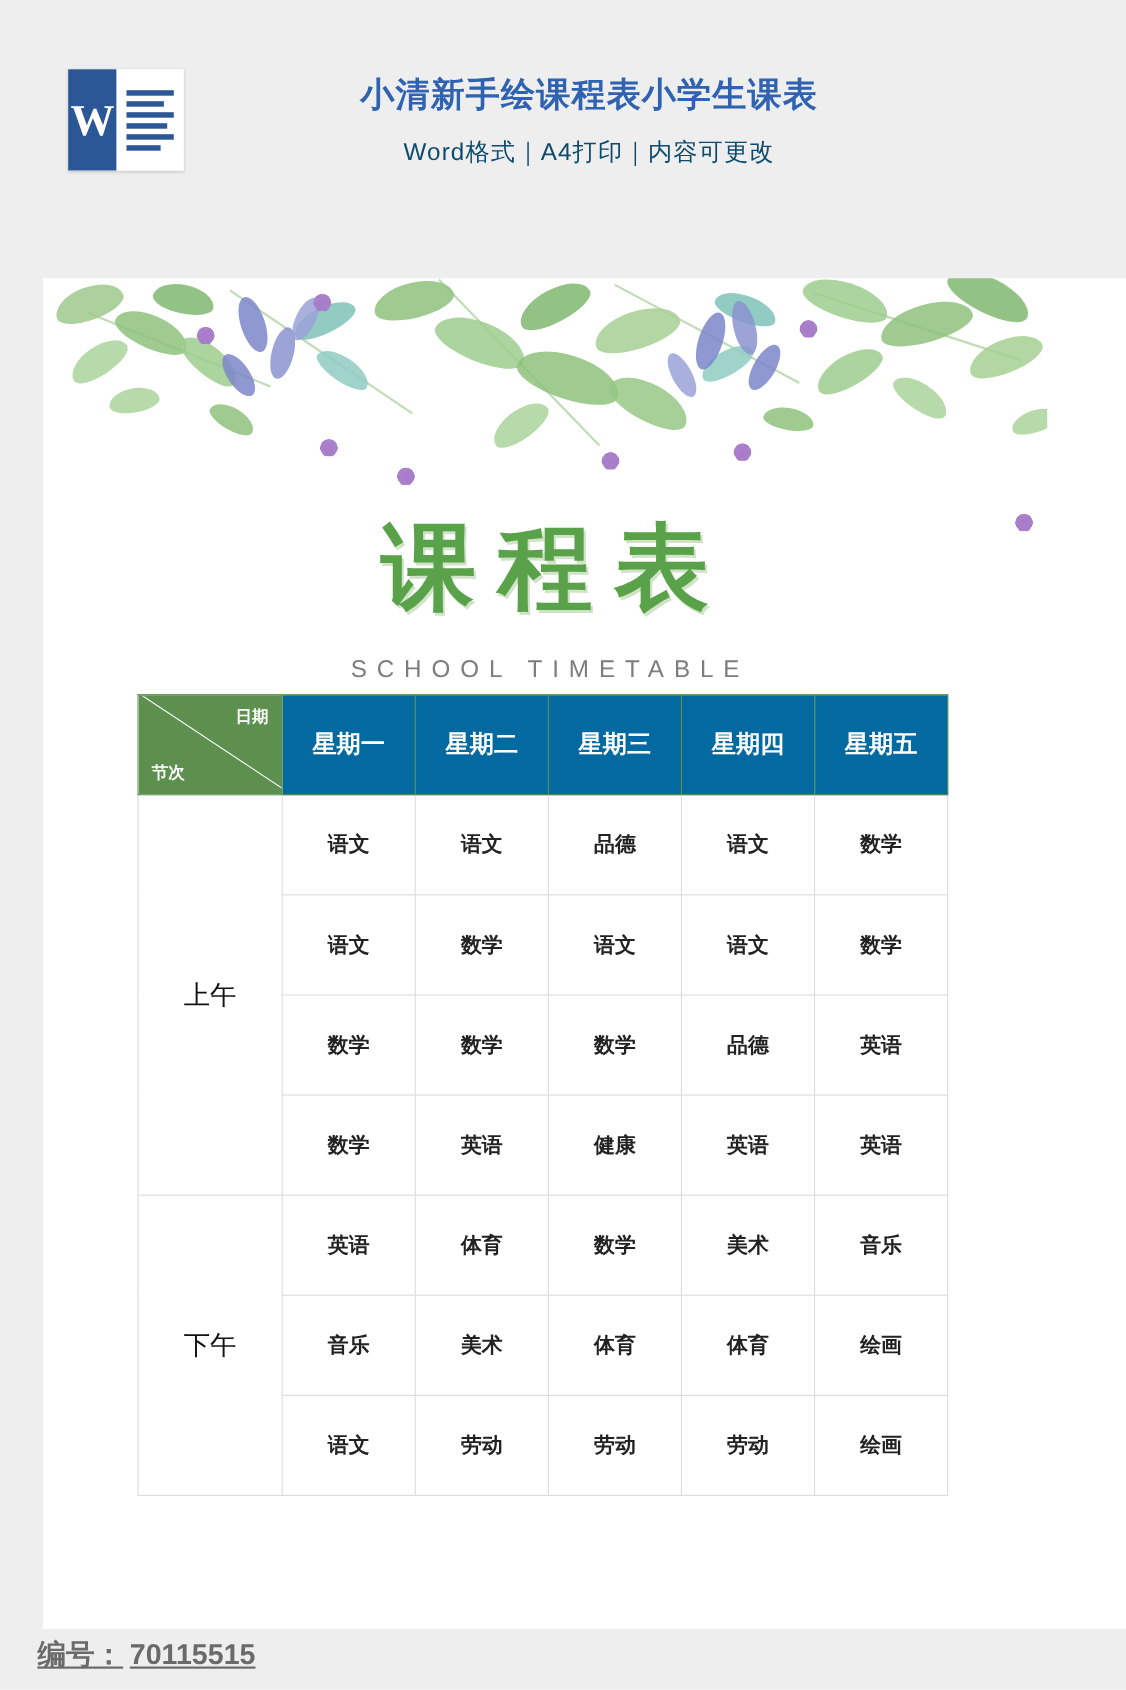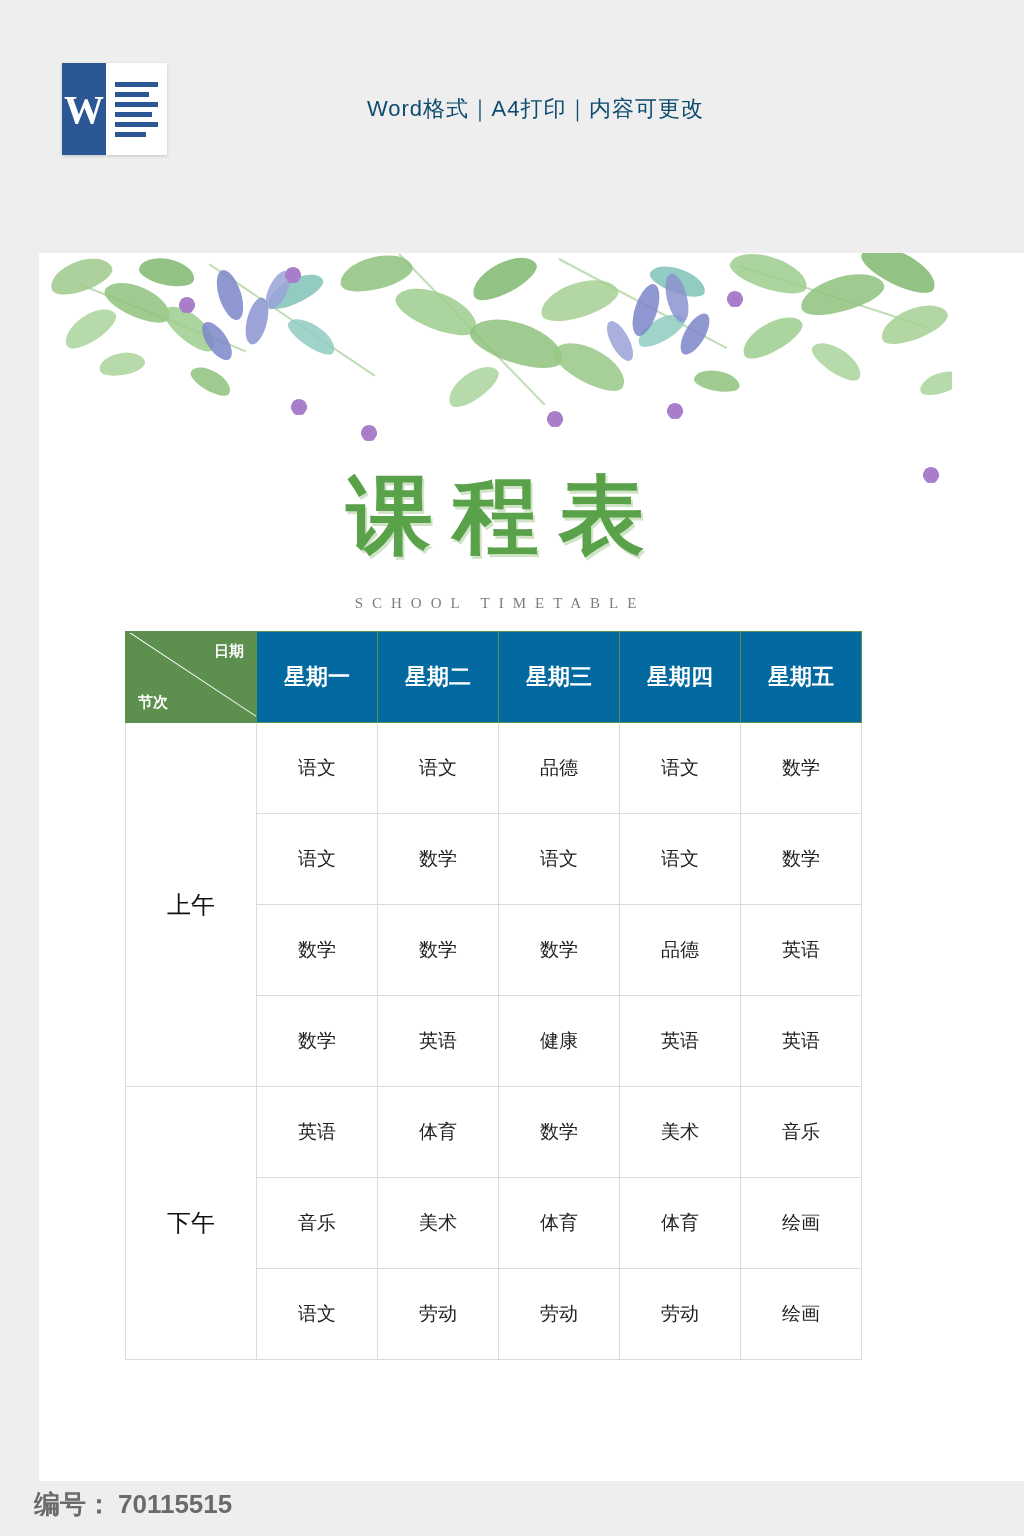--- a/index.html
+++ b/index.html
@@ -148,45 +148,45 @@
     font-family: "Liberation Serif", serif;
     font-size: 86px;
     font-weight: bold;
     color: #5aa24a;
     letter-spacing: 20px;
     text-shadow: 2px 3px 0 rgba(120,175,95,0.35);
     padding-left: 20px;
   }
   .en-title {
     margin-top: 20px;
-    font-size: 15px;
+    font-size: 22px;
     letter-spacing: 9px;
     color: #7d7d7d;
     padding-left: 9px;
-    font-family: Liberation Serif, serif;
   }
 
   
   .tt-wrap {
     position: absolute;
     left: 86px;
     top: 378px;
     width: 737px;
   }
   table.tt {
     border-collapse: collapse;
     width: 737px;
     table-layout: fixed;
     border-radius: 31px;
   }
   table.tt th, table.tt td {
     border: 1px solid #dcdcdc;
     text-align: center;
     font-size: 19px;
     color: #222222;
+    font-weight: bold;
   }
   table.tt thead th {
     background: #0369a1;
     color: #ffffff;
     font-weight: bold;
     font-size: 22px;
     height: 88px;
     border: 1px solid #5d8f4f;
   }
   table.tt thead th.corner {
@@ -291,38 +291,40 @@
   .wm-text {
     font-size: 28px;
     color: #b9b9b9;
     font-family: "Liberation Serif", serif;
   }
   .wm-code {
     font-size: 26px;
     color: #6a6a6a;
     margin-left: 28px;
     font-weight: bold;
+    text-decoration: underline;
   }
 </style>
 </head>
 <body>
 
 <div class="page-header">
   <div class="word-logo">
     <div class="wl-left">W</div>
     <div class="wl-right">
       <i></i>
         <i></i>
         <i></i>
         <i></i>
         <i></i>
         <i></i>
     </div>
   </div>
   <div class="header-text">
+    <div class="header-title">小清新手绘课程表小学生课表</div>
     <div class="header-sub">Word格式｜A4打印｜内容可更改</div>
   </div>
 </div>
 
 <div class="sheet">
 
   <div class="leaf-band">
 
     <div class="stem" style="left:40px;  top:30px;  width:180px; transform:rotate(22deg);"></div>
     <div class="stem" style="left:170px; top:10px;  width:200px; transform:rotate(34deg);"></div>

